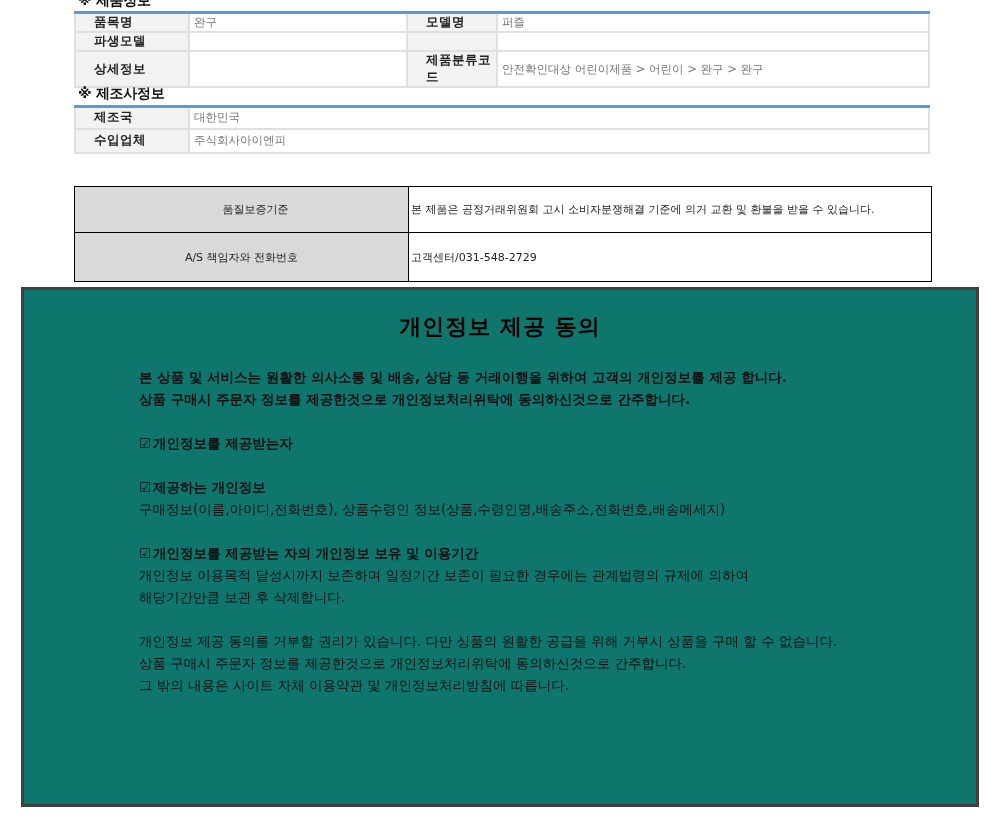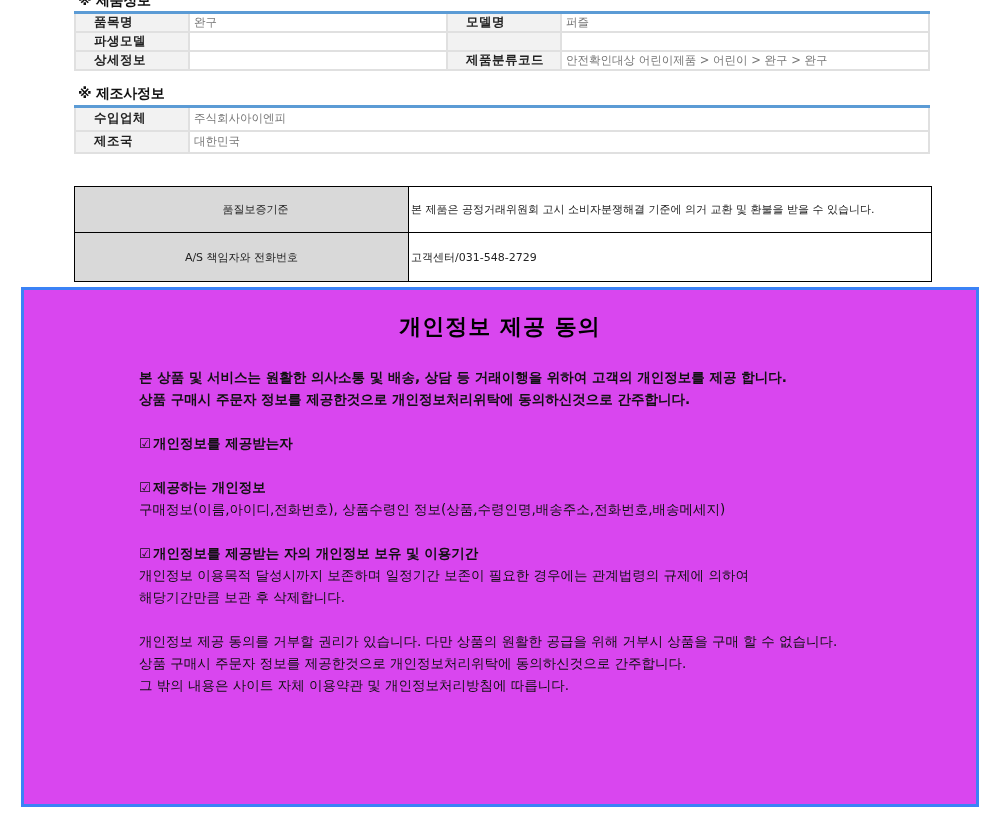--- a/index.html
+++ b/index.html
@@ -32,21 +32,21 @@
     table.qa {
       position: absolute; left: 74px; top: 186px; width: 858px;
       border-collapse: collapse; font-size: 11px;
     }
     table.qa td { border: 1px solid #000; padding: 0 2px; vertical-align: middle; }
     table.qa td.label { background: #d9d9d9; text-align: center; width: 334px; color: #222; }
     table.qa td.value { color: #222; }
 
     .consent-box {
       position: absolute; left: 21px; top: 287px; width: 958px; height: 520px;
-      border: 3px solid #3b82f6; background: #d946ef;
+      border: 3px solid #404040; background: #0f766e;
     }
     .consent-title {
       position: absolute; left: 0; right: 0; top: 22px; text-align: center;
       font-size: 22px; font-weight: bold; letter-spacing: 1px;
     }
     .consent-body {
       position: absolute; left: 115px; top: 76px; width: 820px;
       font-size: 13.5px; line-height: 22px; color: #111;
     }
     .intro { font-weight: bold; }
@@ -55,22 +55,22 @@
     .check { display: inline-block; font-weight: normal; margin-right: 2px; }
   </style>
 </head>
 <body>
 
 <div class="section-title" style="top:-8px;">※ 제품정보</div>
 <table class="info" style="top:11px;border-radius:30px;">
   <tbody>
       <tr>
     <td class="label" style="width:114px;">품목명</td>
-    <td class="value" style="width:258px;">완구</td>
-    <td class="label" style="width:114px;">모델명</td>
+    <td class="value" style="width:218px;">완구</td>
+    <td class="label" style="width:90px;">모델명</td>
     <td class="value">퍼즐</td>
   </tr>
   <tr>
     <td class="label">파생모델</td>
     <td class="value"></td>
     <td class="label"></td>
     <td class="value"></td>
   </tr>
   <tr>
     <td class="label">상세정보</td>
@@ -78,26 +78,26 @@
     <td class="label">제품분류코드</td>
     <td class="value">안전확인대상 어린이제품 &gt; 어린이 &gt; 완구 &gt; 완구</td>
   </tr>
 </tbody>
   </table>
 
 <div class="section-title" style="top:85px;">※ 제조사정보</div>
 <table class="info" style="top:105px;">
   <tbody>
       <tr>
+    <td class="label" style="width:114px;height:22px;">제조국</td>
+    <td class="value">대한민국</td>
+  </tr>
+  <tr>
     <td class="label" style="height:24px;">수입업체</td>
     <td class="value">주식회사아이엔피</td>
-  </tr>
-  <tr>
-    <td class="label" style="width:114px;height:22px;">제조국</td>
-    <td class="value">대한민국</td>
   </tr>
 </tbody>
   </table>
 
 <table class="qa">
   <tbody>
       <tr>
     <td class="label" style="height:46px;padding-left:30px;">품질보증기준</td>
     <td class="value">본 제품은 공정거래위원회 고시 소비자분쟁해결 기준에 의거 교환 및 환불을 받을 수 있습니다.</td>
   </tr>

